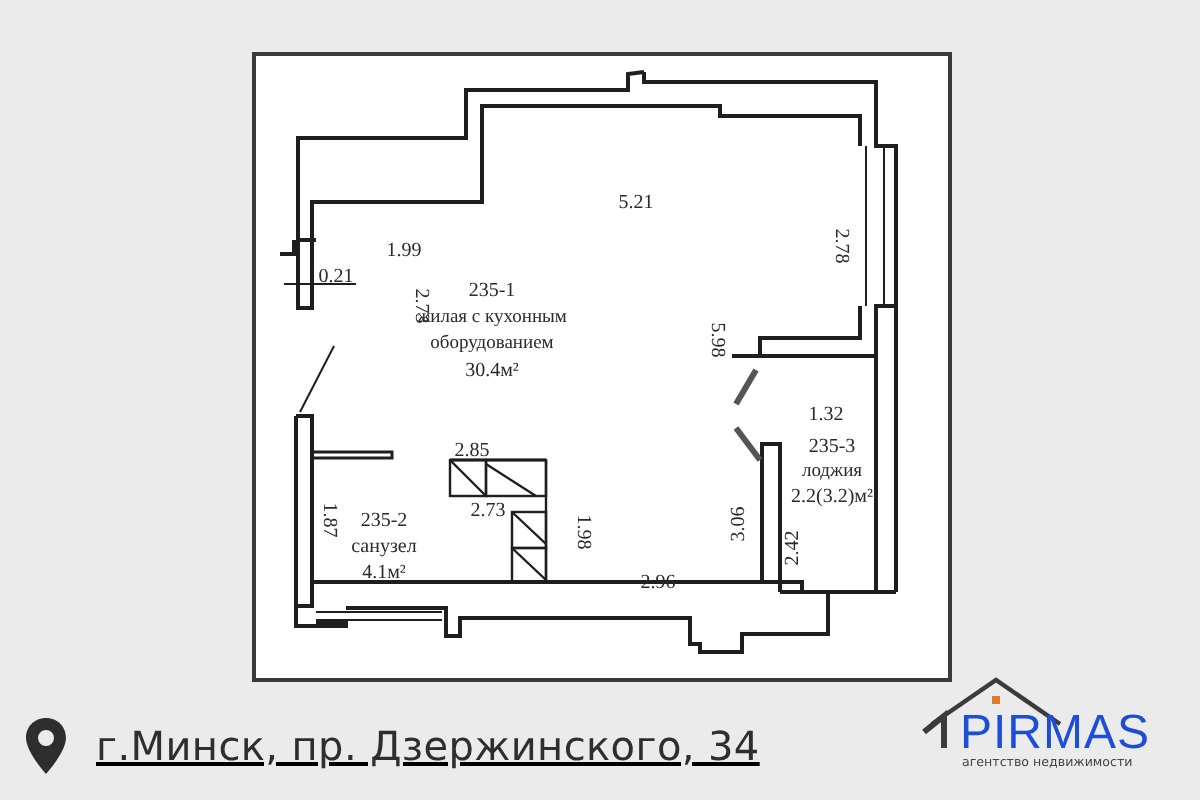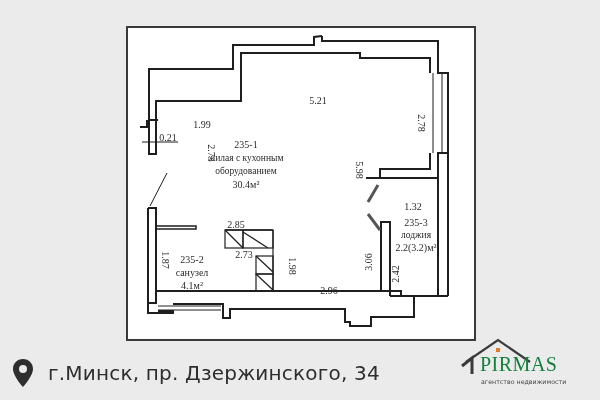--- a/index.html
+++ b/index.html
@@ -18,41 +18,41 @@
     box-sizing: content-box;
   }
   .plan-frame svg { position: absolute; left: 0; top: 0; }
   .plan-text {
     font-family: "Liberation Serif", "DejaVu Serif", serif;
     fill: #2a2a2a;
   }
   .footer-address {
     position: absolute;
     left: 12px; top: 358px;
-    display: flex; align-items: center;
+    display: flex; align-items: center; text-decoration: underline;
   }
   .pin-icon { width: 22px; height: 30px; margin-right: 14px; }
   .address-text {
     font-family: "DejaVu Sans", "Liberation Sans", sans-serif;
     font-size: 20px;
     color: #2e2e2e;
     letter-spacing: 0.2px;
   }
   .brand {
     position: absolute;
     left: 458px; top: 336px;
     width: 130px; height: 60px;
   }
   .brand-name {
     position: absolute;
     left: 22px; top: 17px;
-    font-family: Liberation Serif, serif;
-    font-size: 20px;
+    font-family: Liberation Sans, sans-serif;
+    font-size: 24px;
     letter-spacing: 0.5px;
-    color: #15803d;
+    color: #1d4ed8;
     font-weight: normal;
   }
   .brand-tagline {
     position: absolute;
     left: 23px; top: 42px;
     font-family: "DejaVu Sans", "Liberation Sans", sans-serif;
     font-size: 6.3px;
     color: #444;
     white-space: nowrap;
   }

